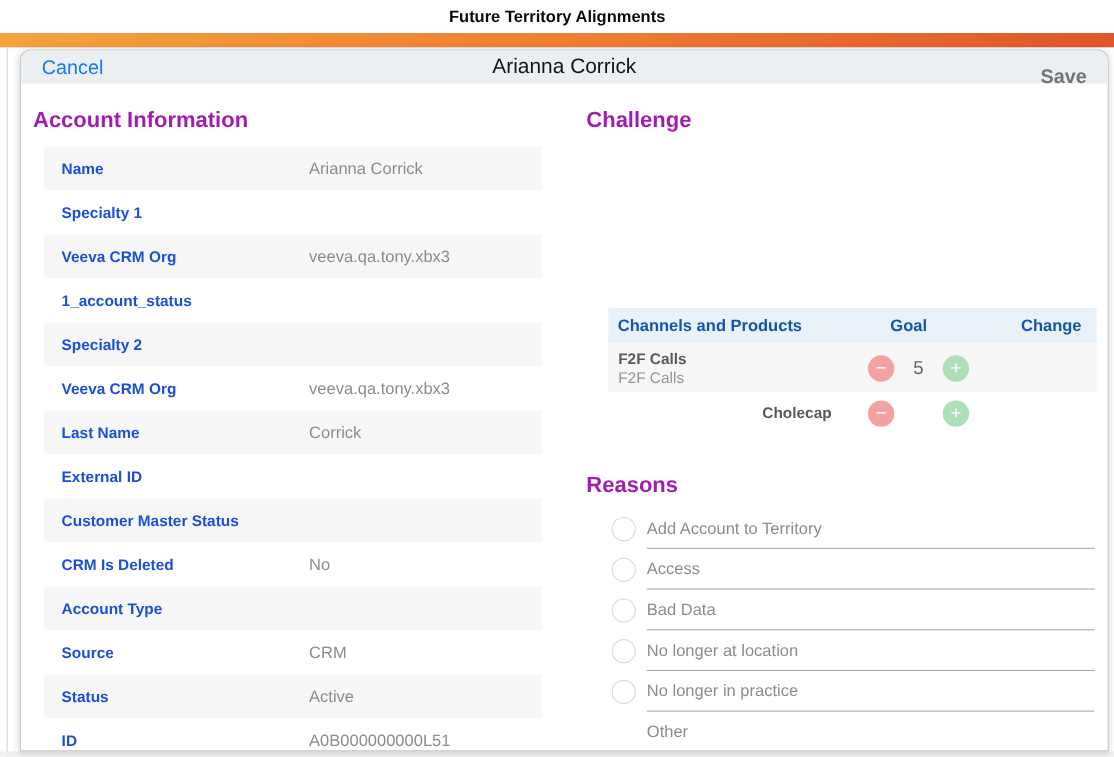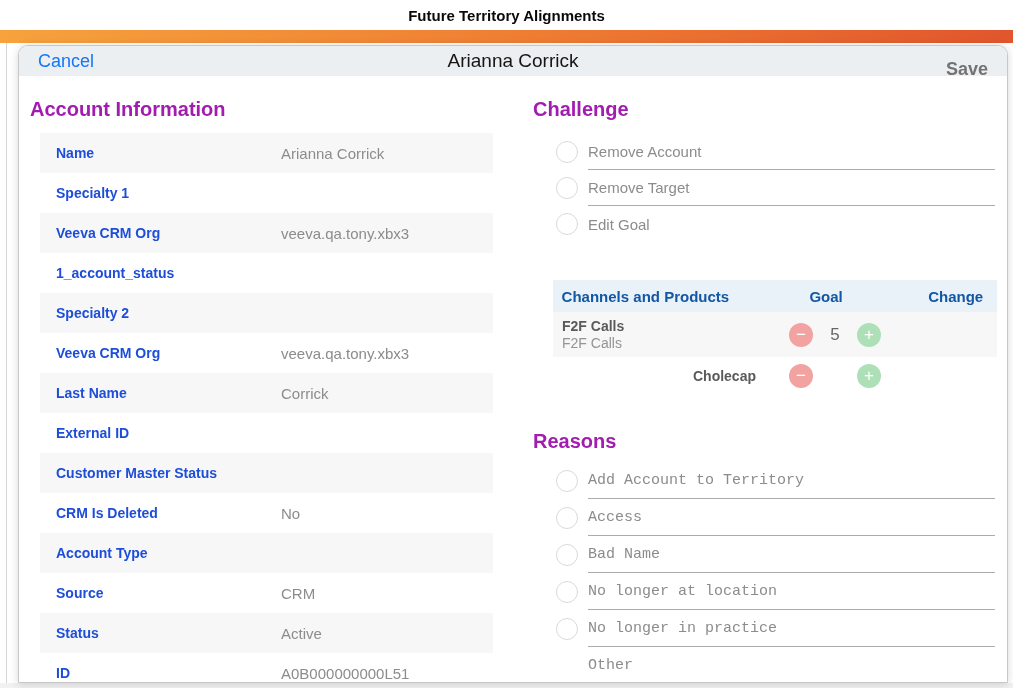--- a/index.html
+++ b/index.html
@@ -49,21 +49,21 @@
   
   .info-table { position:absolute; left:21px; top:87px; width:453px; }
   .info-row { height:40px; display:flex; align-items:center; }
   .info-row:nth-child(odd) { background:#F7F7F7; }
   .info-label { width:241px; padding-left:16px; font-size:14px; font-weight:bold; color:#1d4ed8; }
   .info-value { font-size:15px; color:#8C8C8C; }
 
   
   .option-list { position:absolute; width:462px; }
   .challenge-list { left:514px; top:88px; }
-  .reasons-list { left:514px; top:416px;font-family:Liberation Mono, monospace; }
+  .reasons-list { left:514px; top:416px; }
   .option-row { display:flex; align-items:center; }
   .challenge-list .option-row { height:36px; }
   .reasons-list .option-row { height:37px; }
   .radio {
     width:22px; height:22px; border:1.5px solid #DADADA; border-radius:50%;
     margin-left:23px; background:#fff; flex:none; cursor:pointer;
   }
   .option-label-wrap {
     flex:1; height:100%; display:flex; align-items:center; margin-left:10px;
     font-size:15px; color:#8C8C8C;
@@ -169,34 +169,20 @@
       <span class="info-value">Active</span>
     </div>
     <div class="info-row">
       <span class="info-label">ID</span>
       <span class="info-value">A0B000000000L51</span>
     </div>
   </div>
 
   <div class="section-heading h-challenge">Challenge</div>
 
-  <div class="option-list challenge-list">
-    <div class="option-row">
-      <span class="radio"></span>
-      <span class="option-label-wrap">Remove Account</span>
-    </div>
-    <div class="option-row">
-      <span class="radio"></span>
-      <span class="option-label-wrap">Remove Target</span>
-    </div>
-    <div class="option-row">
-      <span class="radio"></span>
-      <span class="option-label-wrap">Edit Goal</span>
-    </div>
-  </div>
 
   <div class="goals-table">
     <div class="gt-header">
       <span class="gt-col1">Channels and Products</span>
       <span class="gt-col2">Goal</span>
       <span class="gt-col3">Change</span>
     </div>
     <div class="gt-row gt-row1">
       <span class="gt-col1">
         <span class="gt-channel" style="display:block">F2F Calls</span>
@@ -228,21 +214,21 @@
     <div class="option-row has-radio">
       <span class="radio"></span>
       <span class="option-label-wrap">Add Account to Territory</span>
     </div>
     <div class="option-row has-radio">
       <span class="radio"></span>
       <span class="option-label-wrap">Access</span>
     </div>
     <div class="option-row has-radio">
       <span class="radio"></span>
-      <span class="option-label-wrap">Bad Name</span>
+      <span class="option-label-wrap">Bad Data</span>
     </div>
     <div class="option-row has-radio">
       <span class="radio"></span>
       <span class="option-label-wrap">No longer at location</span>
     </div>
     <div class="option-row has-radio">
       <span class="radio"></span>
       <span class="option-label-wrap">No longer in practice</span>
     </div>
     <div class="option-row no-radio">

